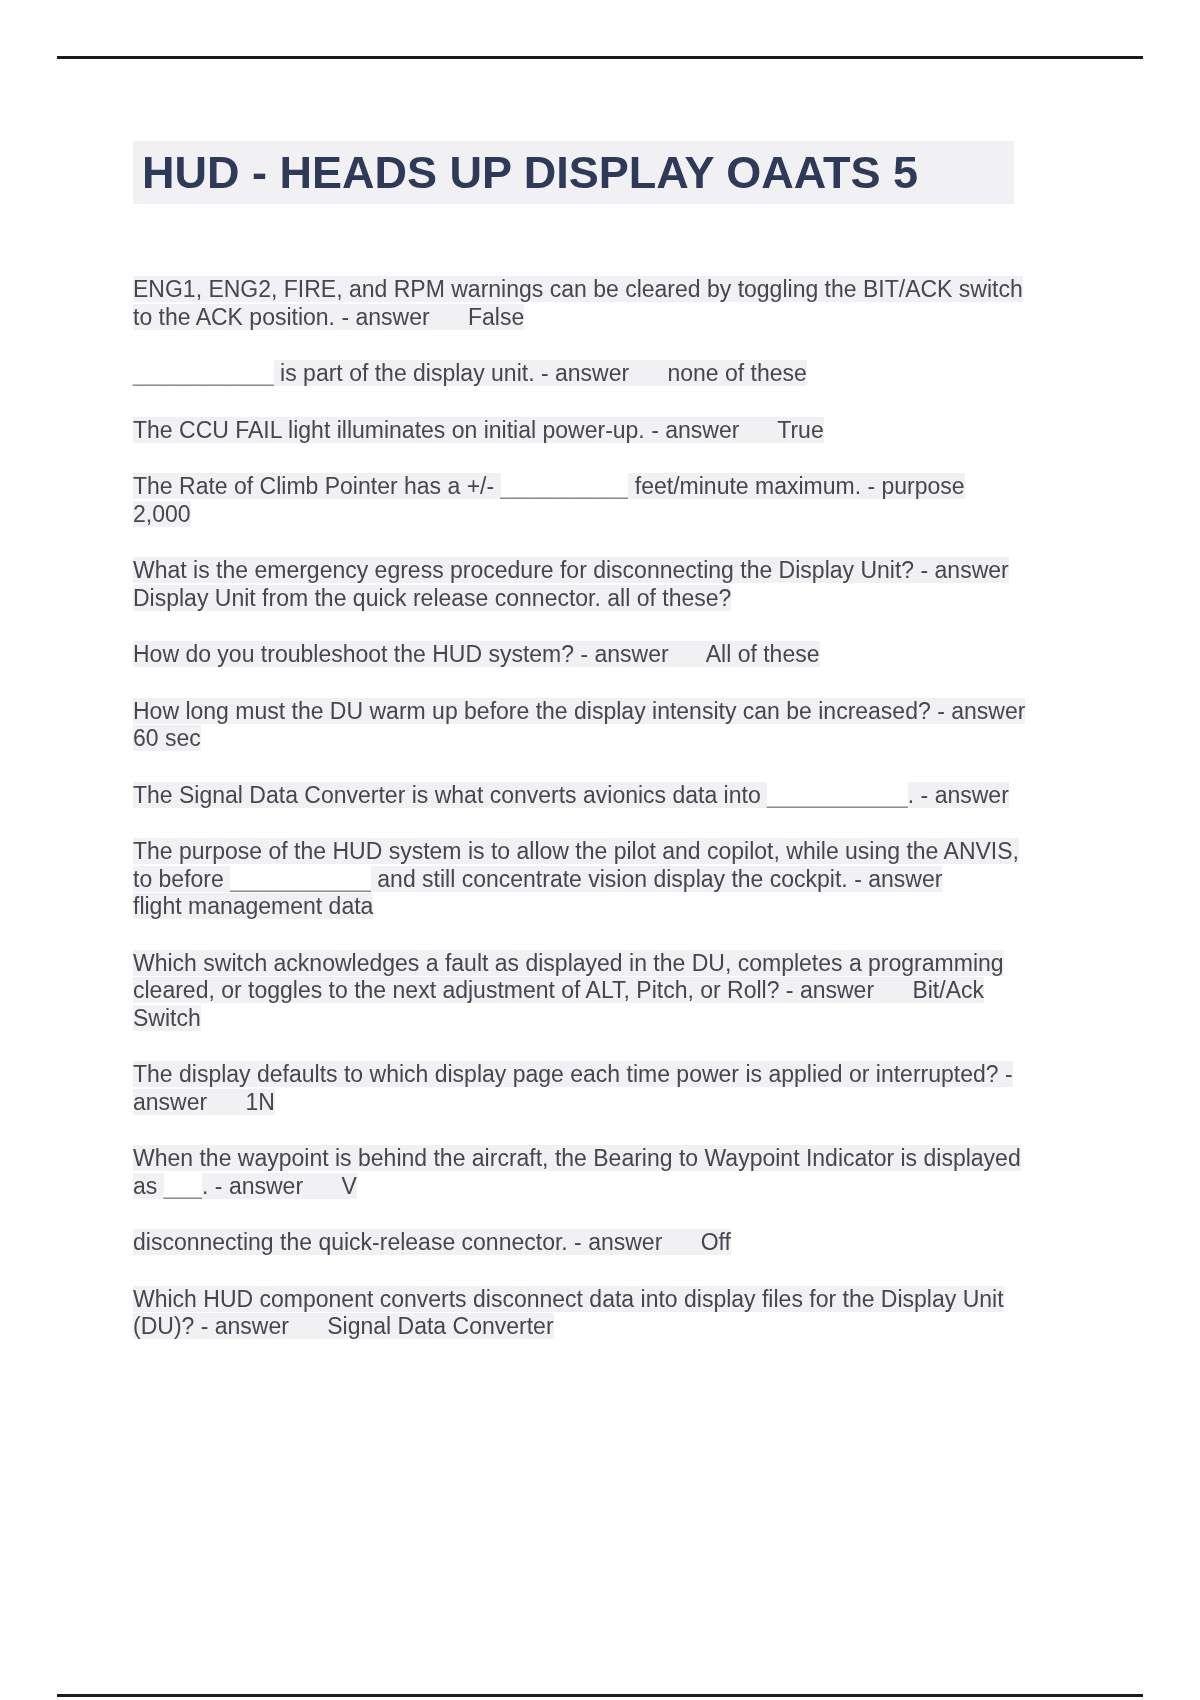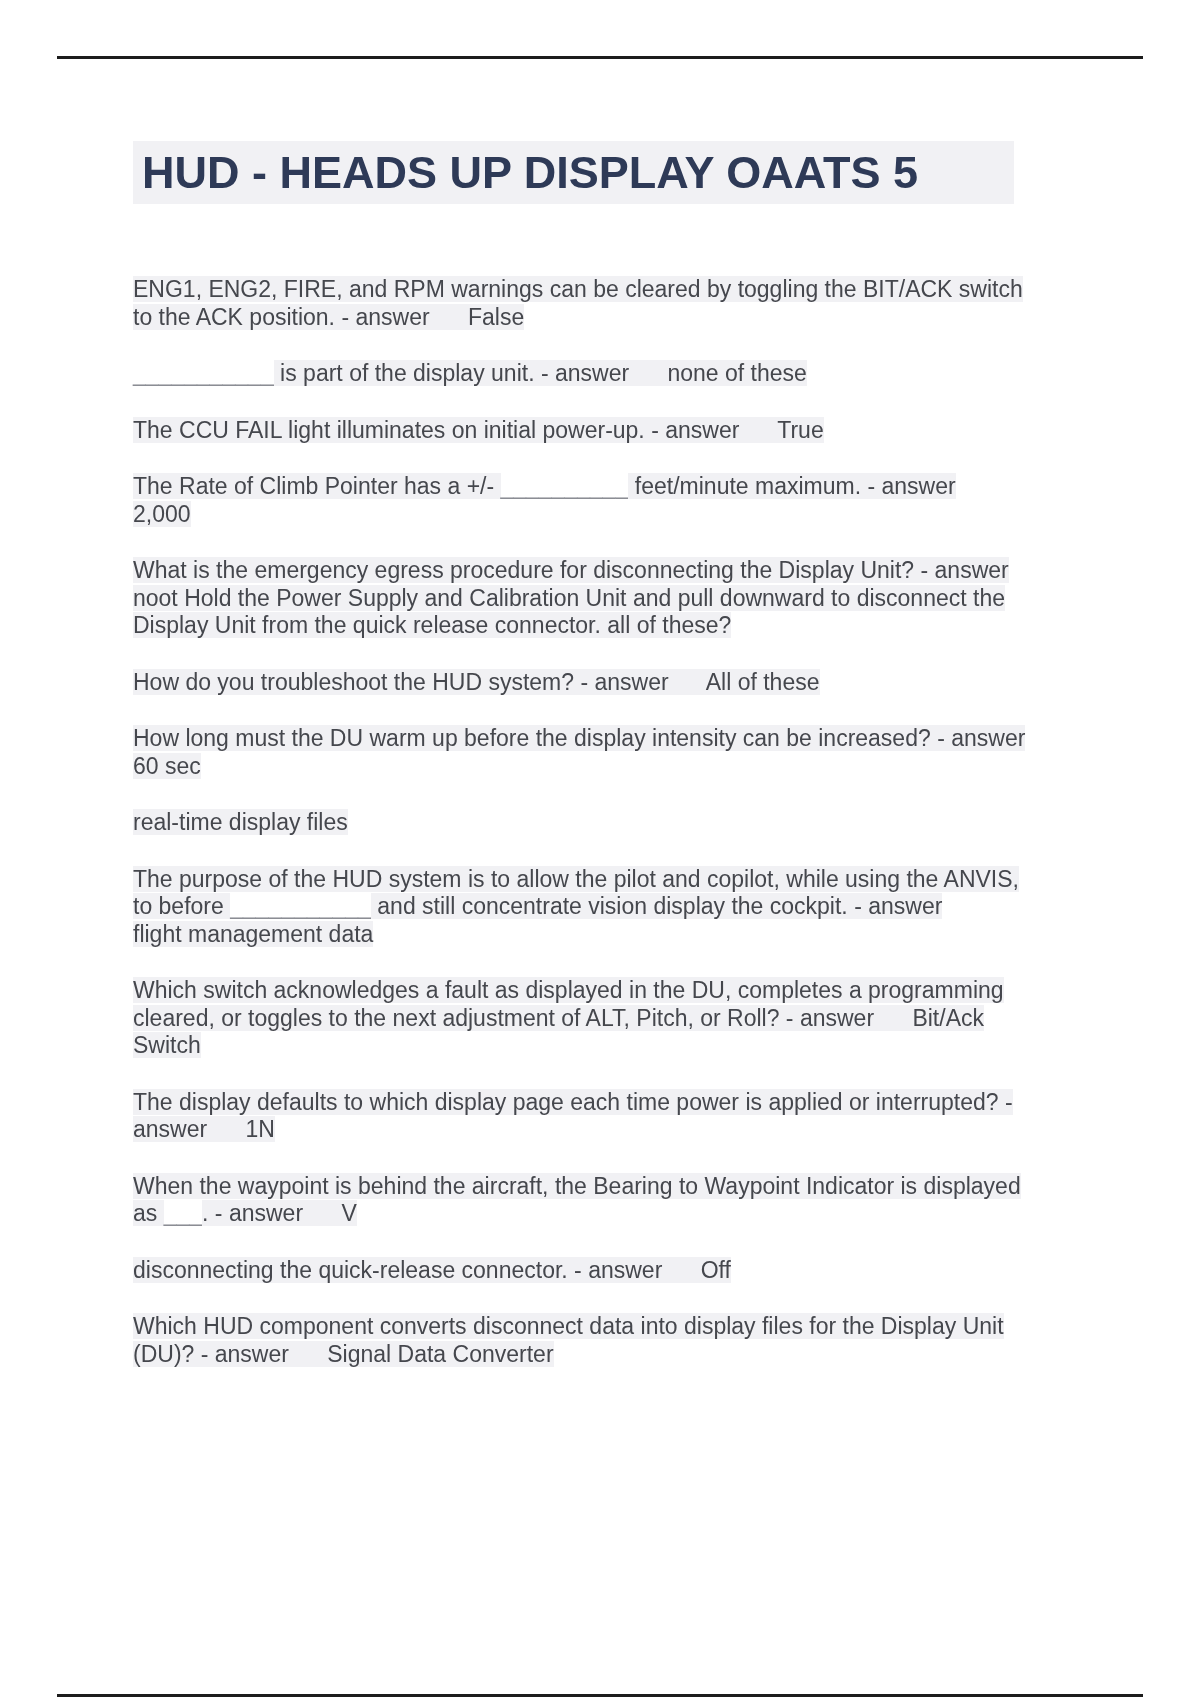--- a/index.html
+++ b/index.html
@@ -67,37 +67,36 @@
         <div class="line"><span class="hl">ENG1, ENG2, FIRE, and RPM warnings can be cleared by toggling the BIT/ACK switch</span></div>
         <div class="line"><span class="hl">to the ACK position. - answer      False</span></div>
       </div>
       <div class="qa-block">
         <div class="line"><span class="blank">___________</span><span class="hl"> is part of the display unit. - answer      none of these</span></div>
       </div>
       <div class="qa-block">
         <div class="line"><span class="hl">The CCU FAIL light illuminates on initial power-up. - answer      True</span></div>
       </div>
       <div class="qa-block">
-        <div class="line"><span class="hl">The Rate of Climb Pointer has a +/- </span><span class="blank">__________</span><span class="hl"> feet/minute maximum. - answer</span></div>
+        <div class="line"><span class="hl">The Rate of Climb Pointer has a +/- </span><span class="blank">__________</span><span class="hl"> feet/minute maximum. - purpose</span></div>
         <div class="line"><span class="hl">2,000</span></div>
       </div>
       <div class="qa-block">
         <div class="line"><span class="hl">What is the emergency egress procedure for disconnecting the Display Unit? - answer</span></div>
-        <div class="line"><span class="hl">noot Hold the Power Supply and Calibration Unit and pull downward to disconnect the</span></div>
         <div class="line"><span class="hl">Display Unit from the quick release connector. all of these?</span></div>
       </div>
       <div class="qa-block">
         <div class="line"><span class="hl">How do you troubleshoot the HUD system? - answer      All of these</span></div>
       </div>
       <div class="qa-block">
         <div class="line"><span class="hl">How long must the DU warm up before the display intensity can be increased? - answer</span></div>
         <div class="line"><span class="hl">60 sec</span></div>
       </div>
       <div class="qa-block">
-        <div class="line"><span class="hl">real-time display files</span></div>
+        <div class="line"><span class="hl">The Signal Data Converter is what converts avionics data into </span><span class="blank">___________</span><span class="hl">. - answer</span></div>
       </div>
       <div class="qa-block">
         <div class="line"><span class="hl">The purpose of the HUD system is to allow the pilot and copilot, while using the ANVIS,</span></div>
         <div class="line"><span class="hl">to before </span><span class="blank">___________</span><span class="hl"> and still concentrate vision display the cockpit. - answer</span></div>
         <div class="line"><span class="hl">flight management data</span></div>
       </div>
       <div class="qa-block">
         <div class="line"><span class="hl">Which switch acknowledges a fault as displayed in the DU, completes a programming</span></div>
         <div class="line"><span class="hl">cleared, or toggles to the next adjustment of ALT, Pitch, or Roll? - answer      Bit/Ack</span></div>
         <div class="line"><span class="hl">Switch</span></div>

